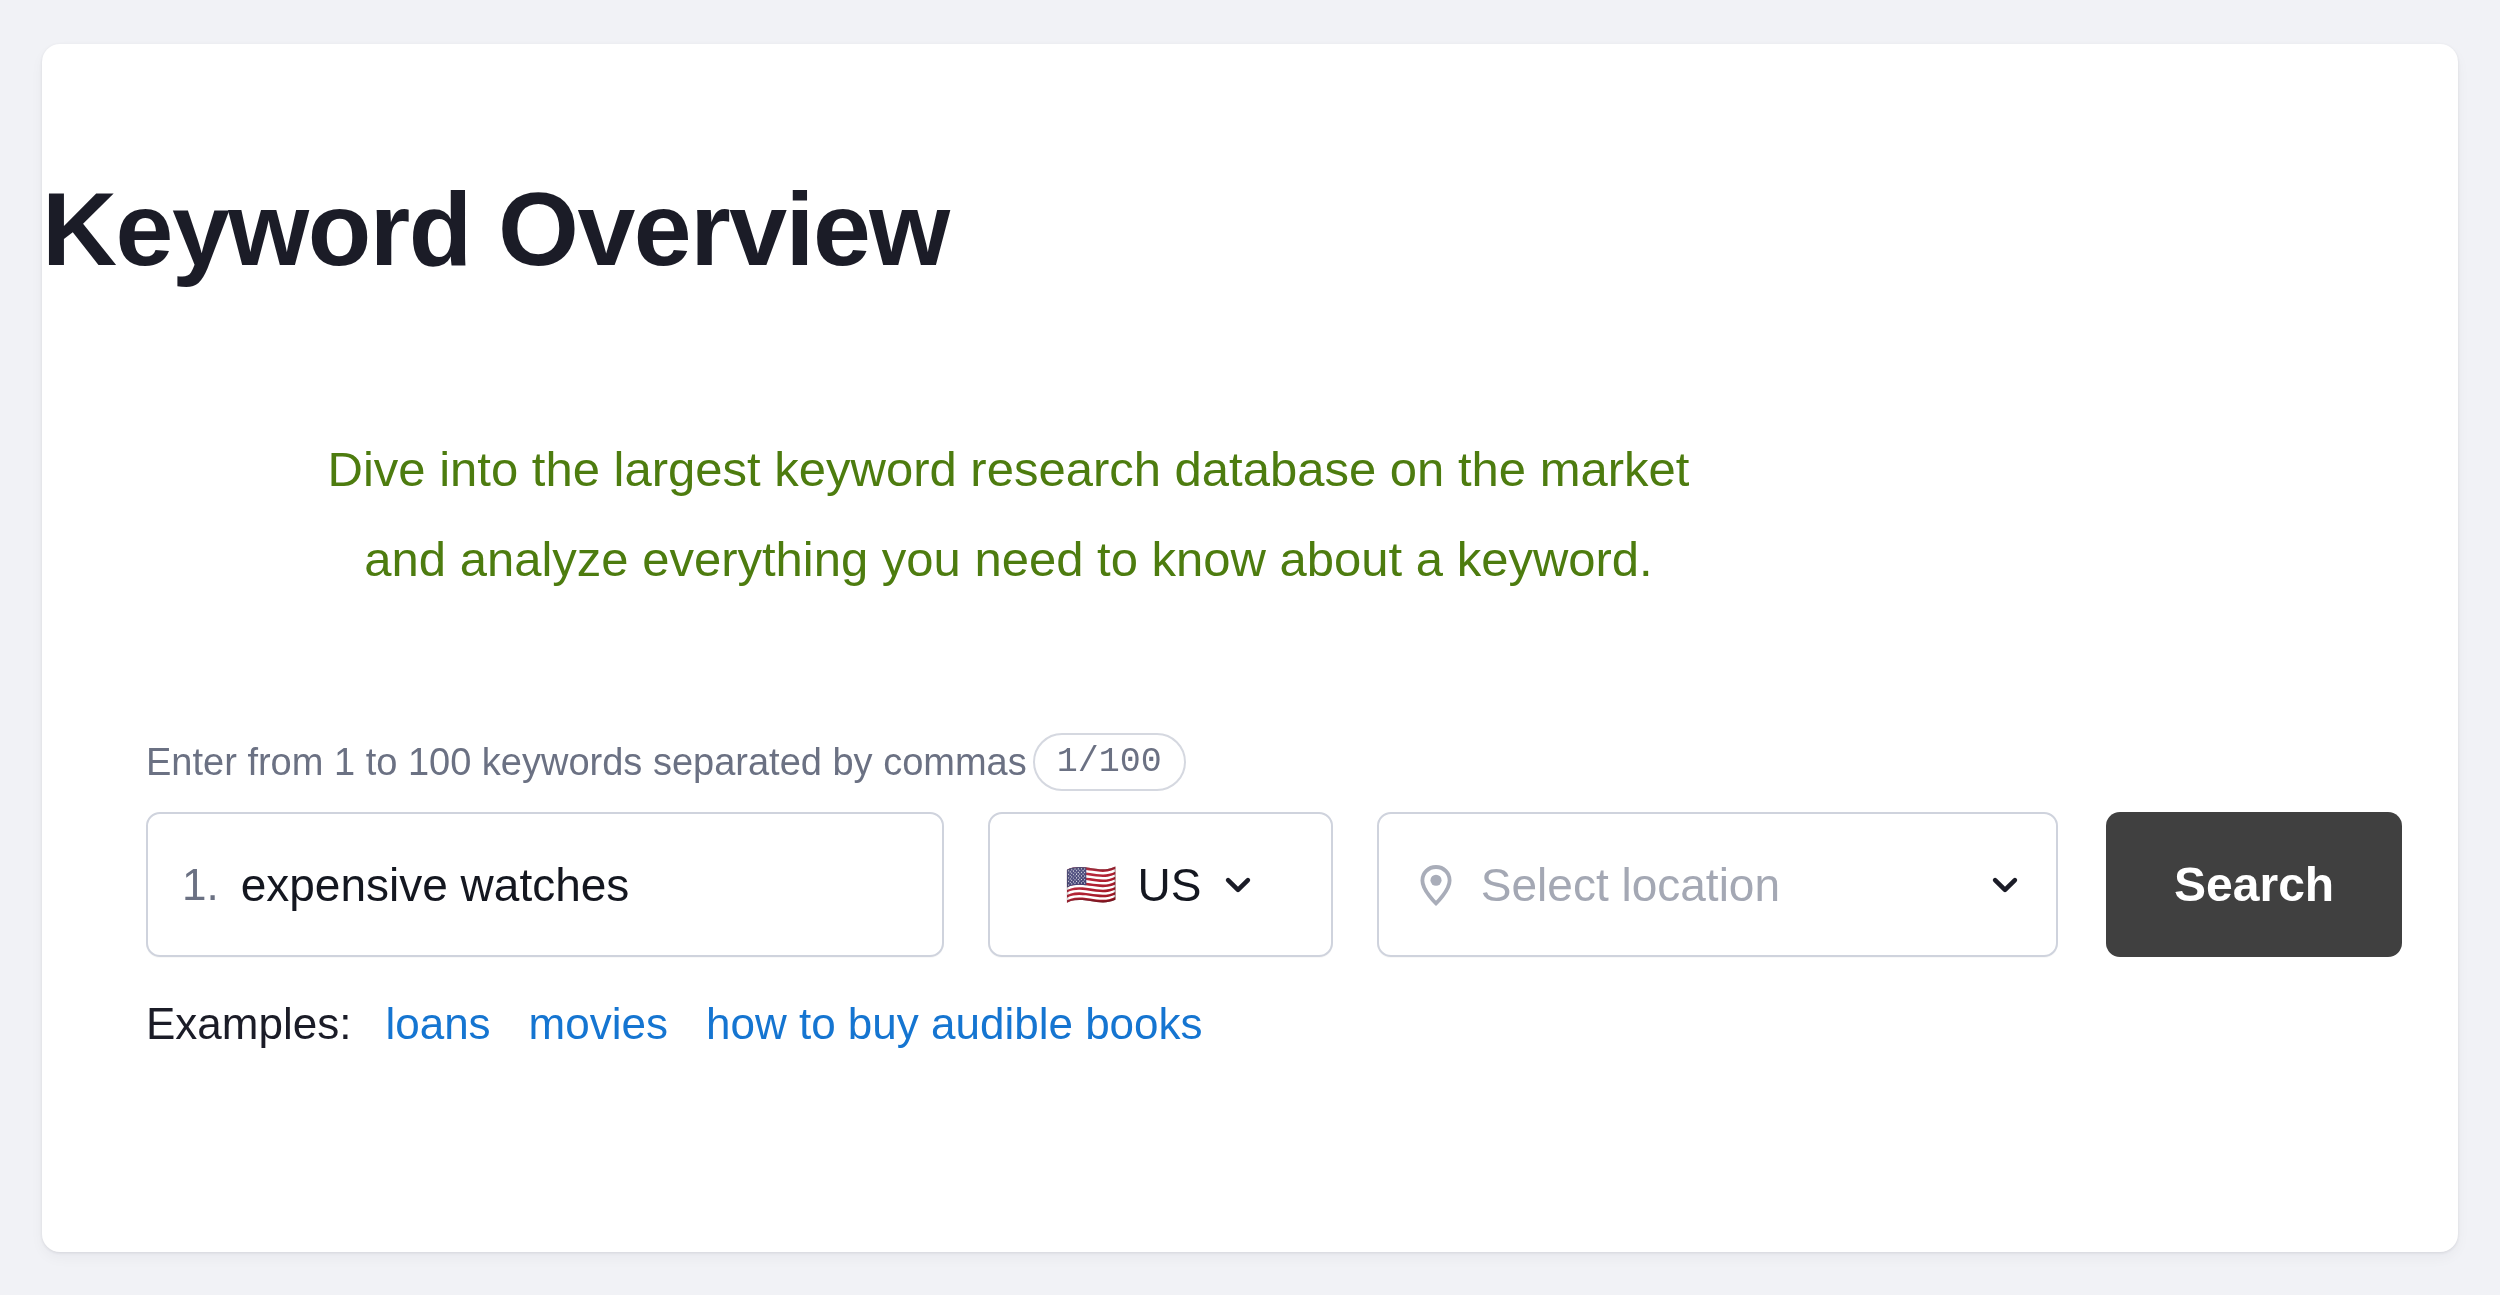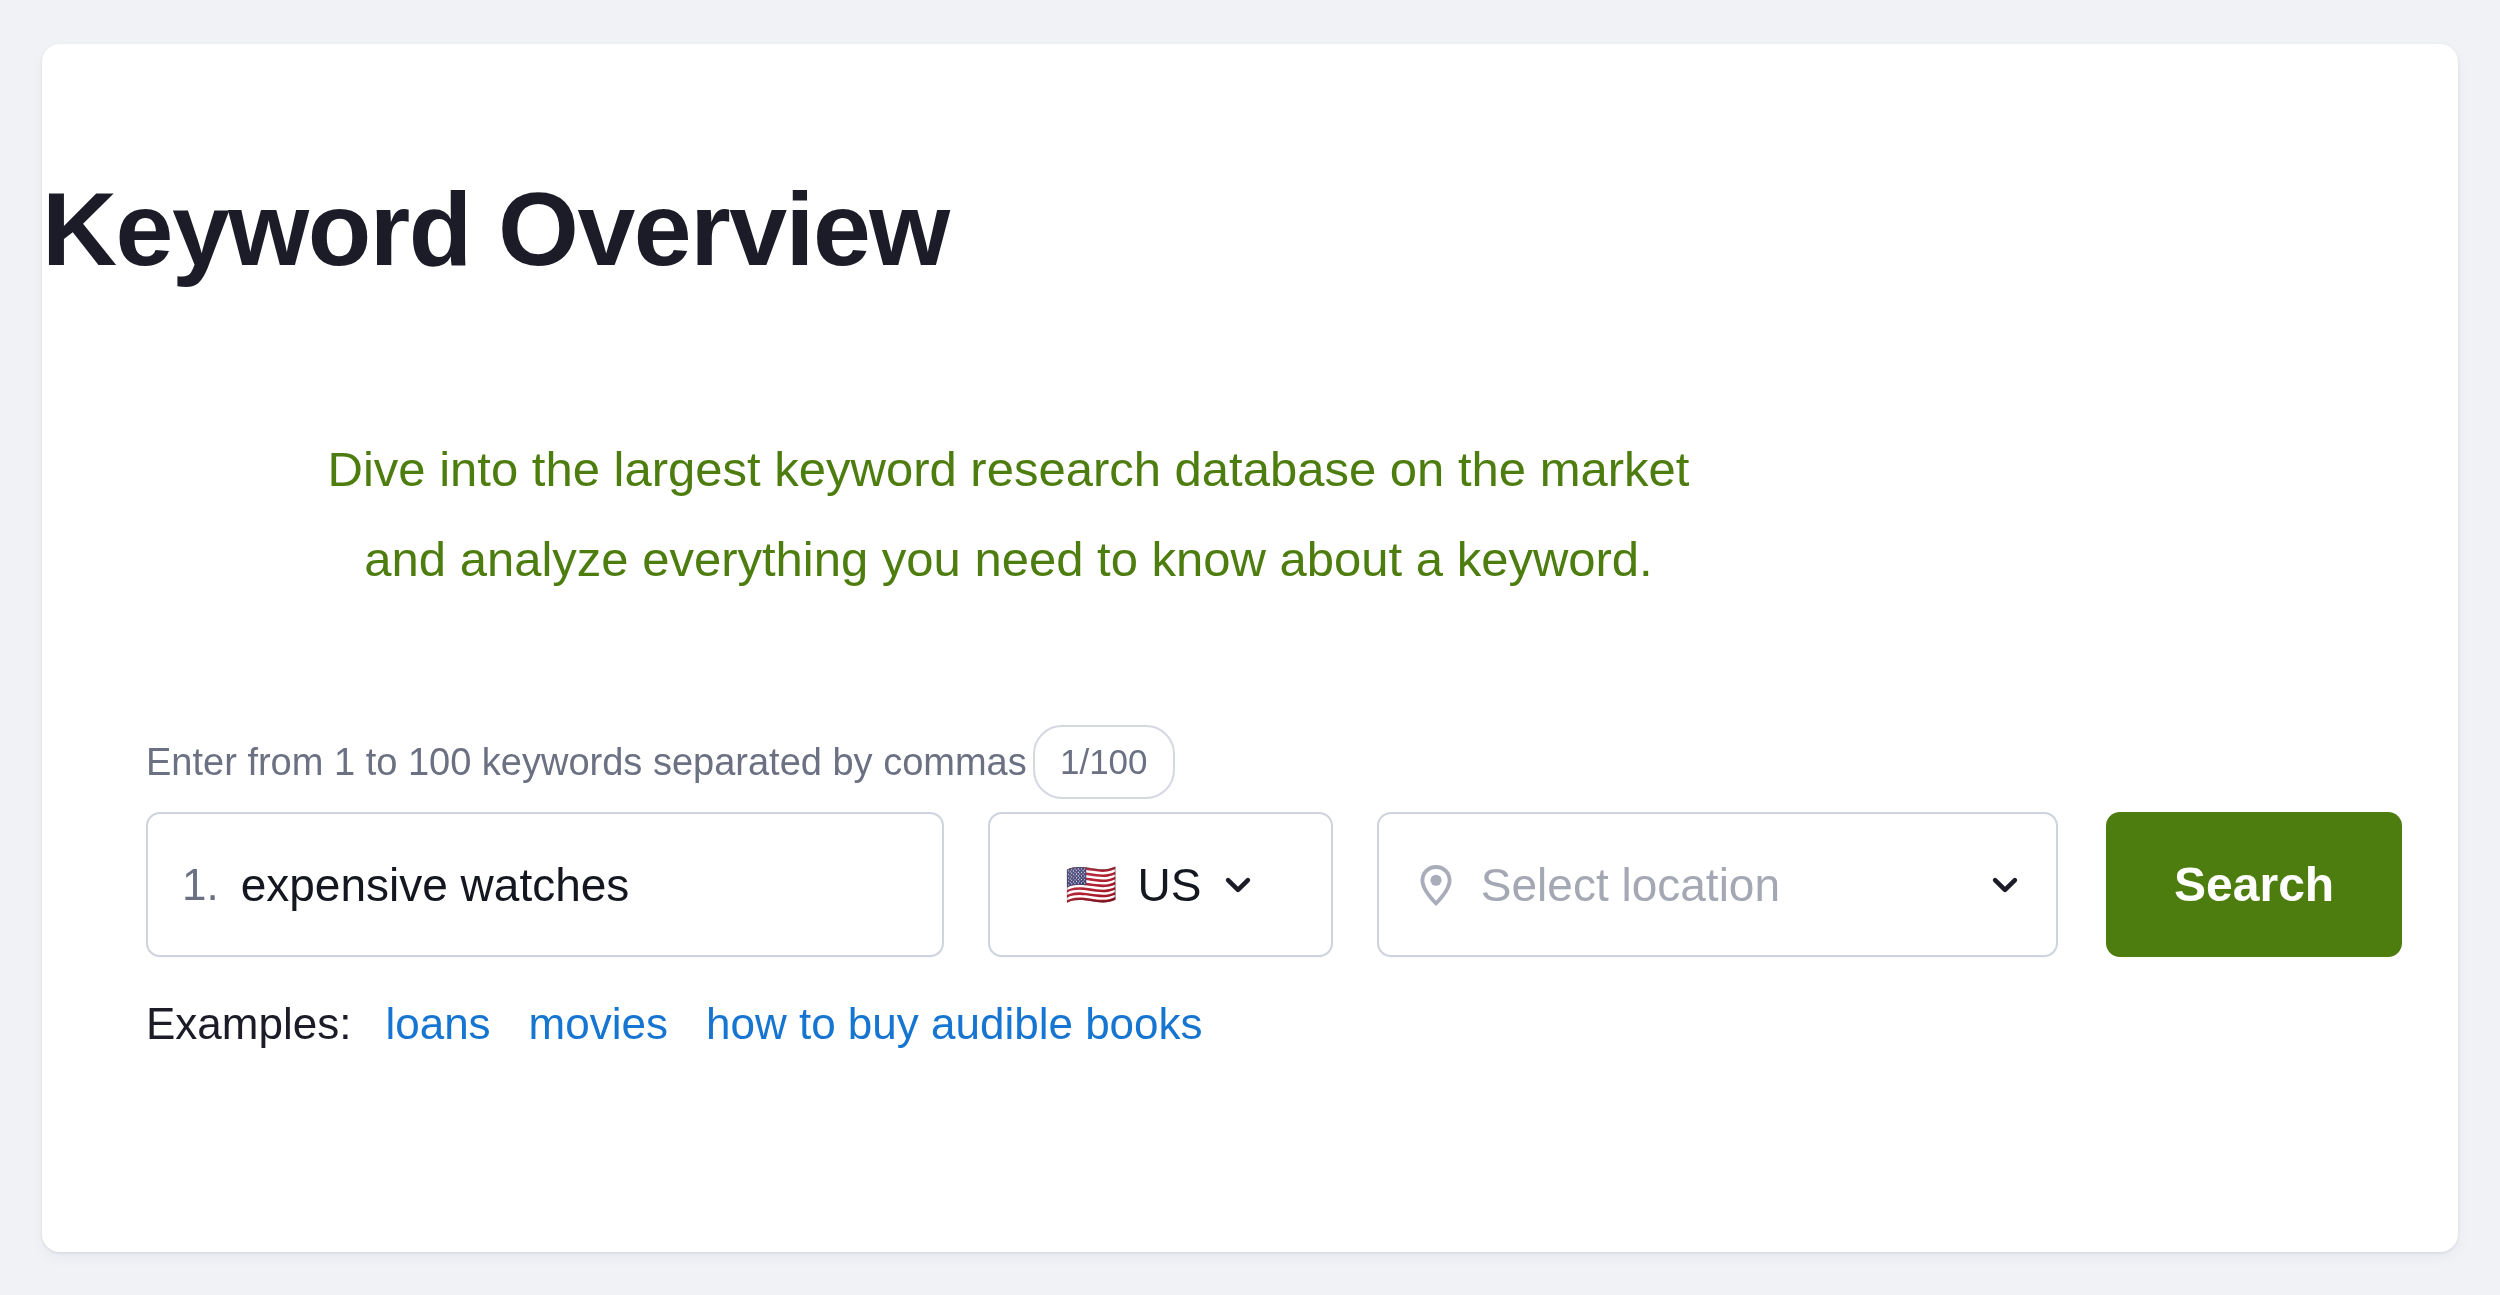--- a/index.html
+++ b/index.html
@@ -85,28 +85,29 @@
     color: #6b7183;
     font-weight: 400;
     white-space: nowrap;
   }
 
   .counter-badge {
     display: inline-flex;
     align-items: center;
     justify-content: center;
     min-width: 142px;
-    height: 74px;
+    height: 58px;
     padding: 0 22px;
     border: 2px solid #d5d8e0;
     border-radius: 29px;
     font-size: 35px;
     color: #6b7183;
     background: #ffffff;
     white-space: nowrap;
+    font-family: Liberation Mono, monospace;
   }
 
   
   .controls-row {
     display: flex;
     align-items: flex-start;
     margin-top: 22px;
     padding-left: 44px;
   }
 
@@ -190,21 +191,21 @@
     display: block;
   }
 
   
   .search-button {
     width: 300px;
     height: 145px;
     margin-left: 48px;
     border: none;
     border-radius: 14px;
-    background: #4d7c0f;
+    background: #404040;
     color: #ffffff;
     font-family: "Liberation Sans", sans-serif;
     font-size: 48px;
     font-weight: 700;
     cursor: pointer;
     display: flex;
     align-items: center;
     justify-content: center;
   }
 

